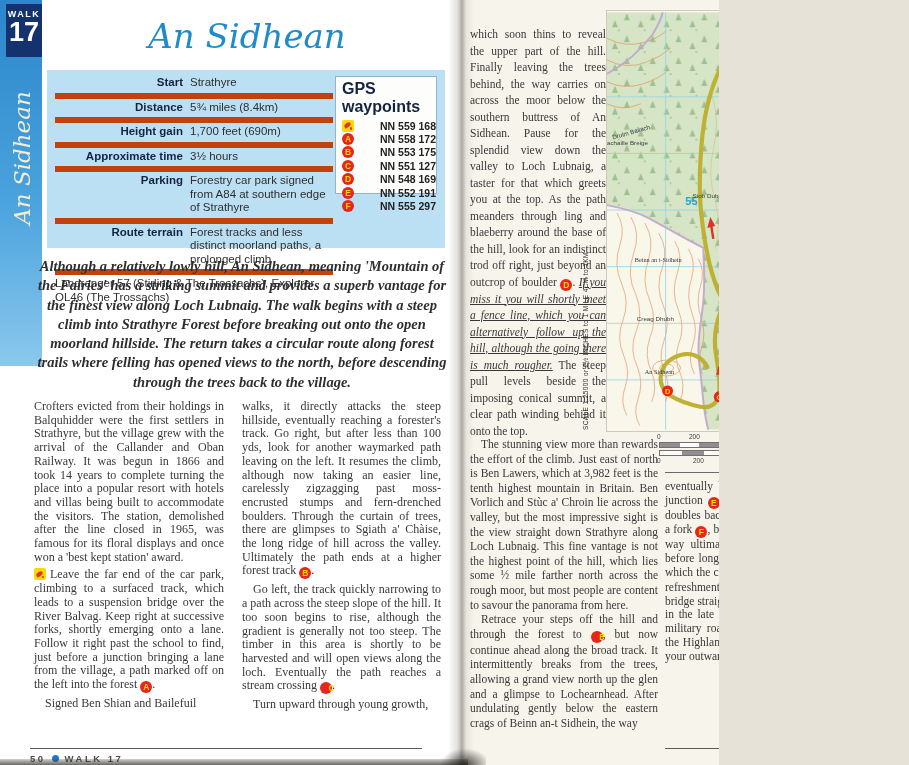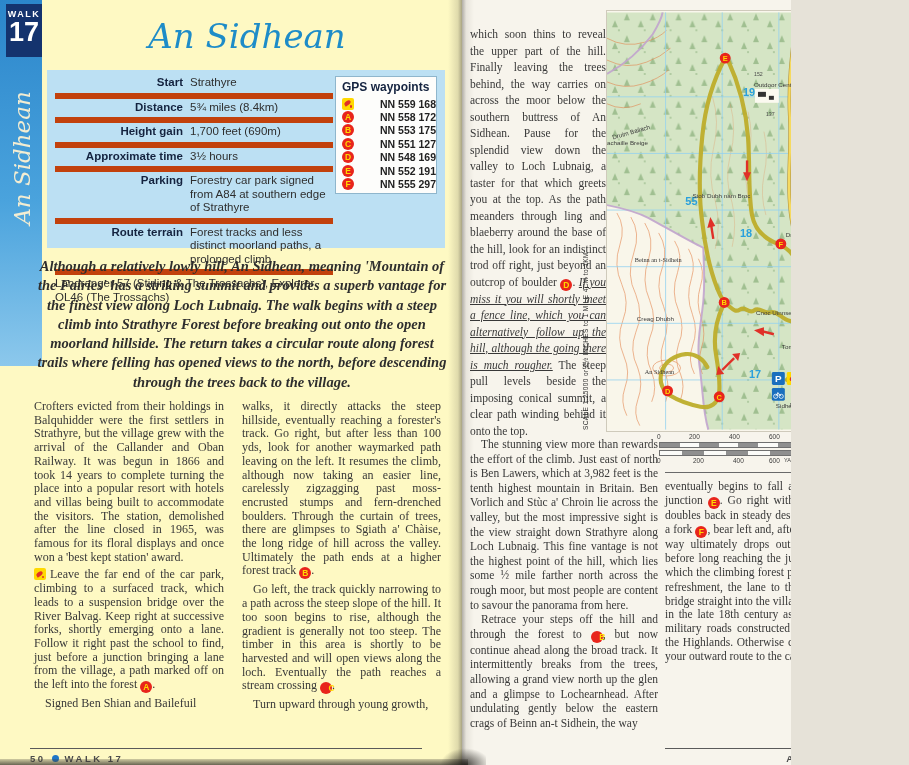--- a/index.html
+++ b/index.html
@@ -1,16 +1,16 @@
 <!DOCTYPE html>
 <html><head>
 <meta charset="utf-8">
 <style>
   html,body{margin:0;padding:0;background:#e6e2d8;}
-  #canvas{position:relative;width:791px;height:765px;background:#fef9c3;overflow:hidden;
+  #canvas{position:relative;width:719px;height:765px;background:#ffffff;overflow:hidden;
           font-family:"Liberation Sans",sans-serif;}
   .abs{position:absolute;}
 
   
   .page-right-bg{left:462px;top:0;width:447px;height:765px;background:#f7f4ec;}
   .spine{left:448px;top:0;width:26px;height:765px;
          background:linear-gradient(90deg,rgba(0,0,0,0) 0%,rgba(80,75,65,.18) 38%,rgba(45,42,36,.38) 52%,rgba(120,115,100,.12) 70%,rgba(0,0,0,0) 100%);}
   .edge-right{left:901px;top:0;width:8px;height:765px;background:linear-gradient(90deg,rgba(0,0,0,0),rgba(120,114,100,.35));}
   .edge-bottom-left{left:0;top:759px;width:468px;height:6px;background:linear-gradient(180deg,rgba(70,66,58,.25),rgba(55,52,46,.75));}
   .edge-bottom-spine{left:440px;top:748px;width:46px;height:17px;background:radial-gradient(ellipse at 55% 100%,rgba(30,28,24,.8),rgba(30,28,24,0) 70%);}
@@ -28,21 +28,21 @@
          font:italic 34px "DejaVu Serif",serif;font-weight:normal;color:#1e8cc8;}
 
   
   .infopanel{left:47px;top:70px;width:398px;height:178px;background:#bce0f3;}
   .infotable{position:absolute;left:8px;top:4px;width:278px;}
   .irow{display:flex;border-bottom:6px solid #c2410c;padding:2px 0 3px;}
   .irow:last-child{border-bottom:none;}
   .ilabel{width:128px;text-align:right;padding-right:7px;font-weight:bold;font-size:11.5px;color:#14233f;line-height:13.5px;flex:none;}
   .ival{flex:1;font-size:11.5px;color:#2e2e2e;line-height:13.5px;}
   .gpsbox{position:absolute;left:288px;top:6px;width:102px;height:118px;background:#fdfdfb;border:1px solid #8fb6cc;padding:2px 0 0 6px;box-sizing:border-box;}
-  .gpstitle{font-weight:bold;font-size:12px;color:#14233f;margin:1px 0 3px;}
+  .gpstitle{font-weight:bold;font-size:16px;color:#14233f;margin:1px 0 3px;}
   .gpsrow{display:flex;align-items:center;height:13.4px;font-weight:bold;font-size:10.5px;color:#222;justify-content:space-between;}
   .gpsrow .wp,.gpsrow .start-ic{margin-right:4px;}
 
   
   .intro{left:36px;top:257px;width:412px;text-align:center;
          font:bold italic 14.5px/19.3px "Liberation Serif",serif;color:#2e2e2e;}
 
   
   .col p{margin:4px;font:12px/13.7px "Liberation Serif",serif;color:#383838;text-align:justify;}
   .col1{left:30px;top:396px;width:198px;}

